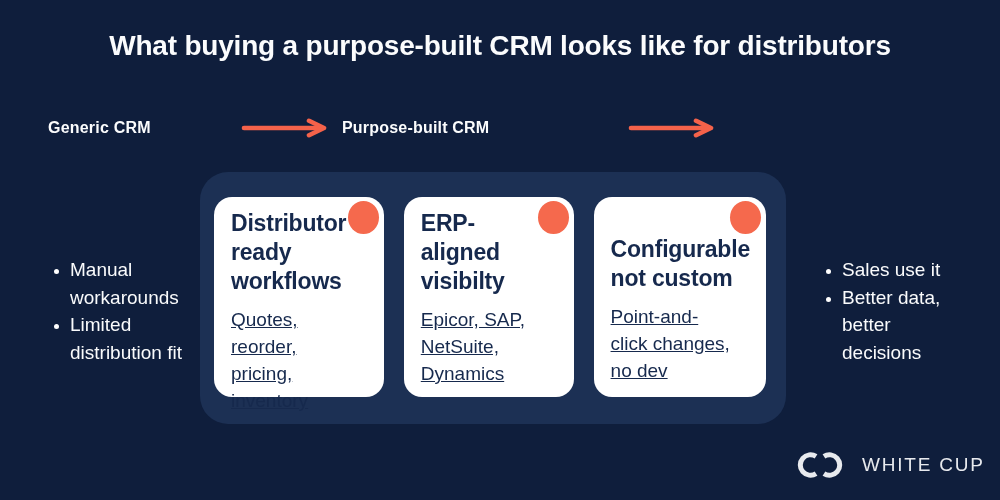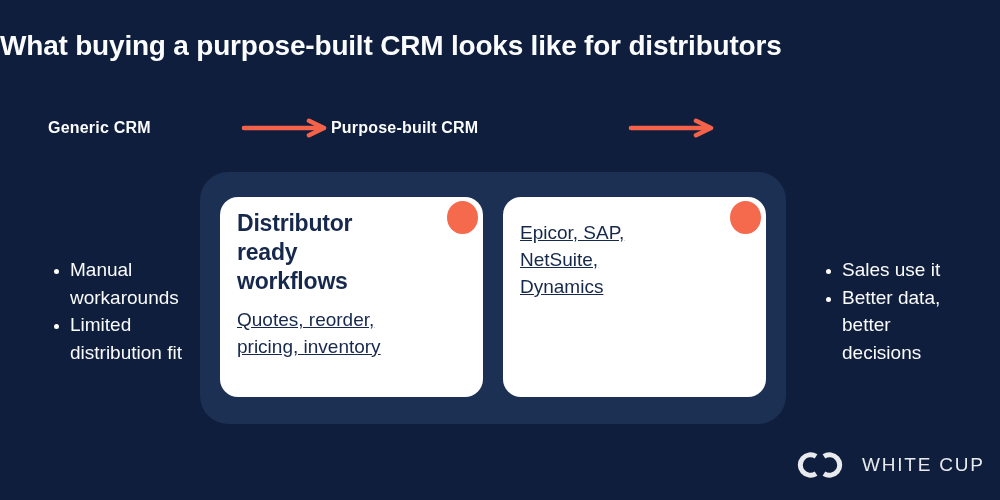--- a/index.html
+++ b/index.html
@@ -5,34 +5,34 @@
   html,body{margin:0;padding:0;background:#0f1e3c;}
   .stage{
     position:relative;width:1000px;height:500px;overflow:hidden;
     background:#0f1e3c;
     font-family:"Liberation Sans","DejaVu Sans",sans-serif;
     color:#fbfcfd;
   }
   
   .main-title{
     position:absolute;left:0;top:30px;width:1000px;
-    text-align:left;font-size:28px;font-weight:bold;letter-spacing:-0.2px;
+    text-align:center;font-size:28px;font-weight:bold;letter-spacing:-0.2px;
     color:#fbfcfd;
   }
   
   .flow-label{
     position:absolute;top:111px;height:34px;line-height:34px;
     font-size:16px;font-weight:bold;letter-spacing:0.2px;white-space:nowrap;
   }
   .flow-arrow{position:absolute;top:118px;}
   
   .panel{
     position:absolute;left:200px;top:172px;width:586px;height:252px;
     background:#1c3054;border-radius:28px;
-    box-sizing:border-box;padding:25px 20px 27px 20px;
+    box-sizing:border-box;padding:25px 20px 27px 14px;
   }
   .cards{display:flex;gap:20px;height:200px;}
   .card{
     position:relative;flex:1 1 0;background:#ffffff;border-radius:18px;
     box-sizing:border-box;padding:12px 16px 10px 17px;color:#16294d;
   }
   .card-dot{
     position:absolute;top:4px;right:5px;width:31px;height:33px;
     border-radius:50%;background:#f5694d;
   }
@@ -66,41 +66,52 @@
 
 <div class="stage">
 
   <div class="main-title">What buying a purpose-built CRM looks like for distributors</div>
 
   <div class="flow-label" style="left:48px;">Generic CRM</div>
   <svg class="flow-arrow" style="left:240px;" width="90" height="20" viewBox="0 0 90 20">
     <line x1="4" y1="10" x2="80" y2="10" stroke="#f4624a" stroke-width="4.6" stroke-linecap="round"></line>
     <polyline points="69,2.8 84,10 69,17.2" fill="none" stroke="#f4624a" stroke-width="4.6" stroke-linejoin="round" stroke-linecap="round"></polyline>
   </svg>
-  <div class="flow-label" style="left:331px;">Purpose-built CRM</div>
+  <div class="flow-label" style="left:342px;">Purpose-built CRM</div>
   <svg class="flow-arrow" style="left:627px;" width="90" height="20" viewBox="0 0 90 20">
     <line x1="4" y1="10" x2="80" y2="10" stroke="#f4624a" stroke-width="4.6" stroke-linecap="round"></line>
     <polyline points="69,2.8 84,10 69,17.2" fill="none" stroke="#f4624a" stroke-width="4.6" stroke-linejoin="round" stroke-linecap="round"></polyline>
   </svg>
 
   <div class="panel">
     <div class="cards">
       <div class="card">
         <span class="card-dot"></span>
         <div class="card-title">Distributor
 ready
 workflows</div>
         <div class="card-subtitle">Quotes, reorder,
 pricing, inventory</div>
       </div>
       <div class="card">
         <span class="card-dot"></span>
+        <div class="card-title">ERP-
+aligned
+visibilty</div>
         <div class="card-subtitle">Epicor, SAP,
 NetSuite,
 Dynamics</div>
+      </div>
+      <div class="card">
+        <span class="card-dot"></span>
+        <div class="card-title">Configurable
+not custom</div>
+        <div class="card-subtitle">Point-and-
+click changes,
+no dev</div>
       </div>
     </div>
   </div>
 
   <ul class="bullets bullets-left">
     <li><span>Manual
 workarounds</span></li>
     <li><span>Limited
 distribution fit</span></li>
   </ul>

